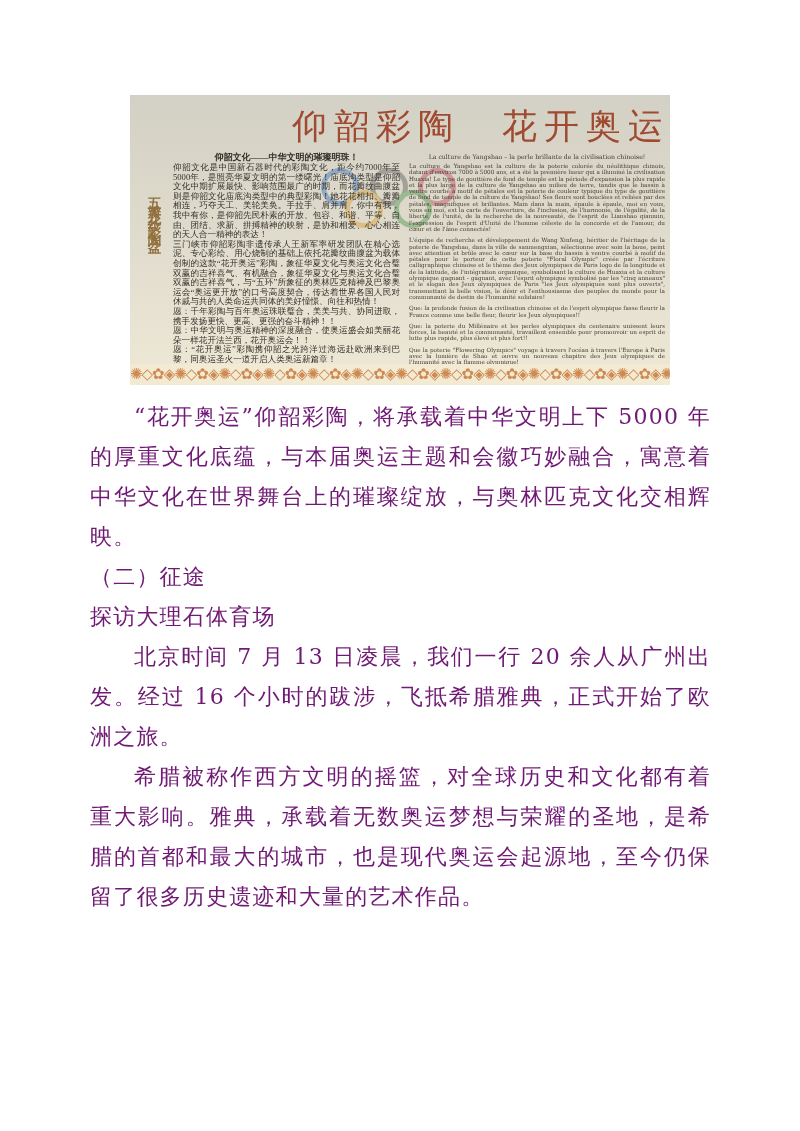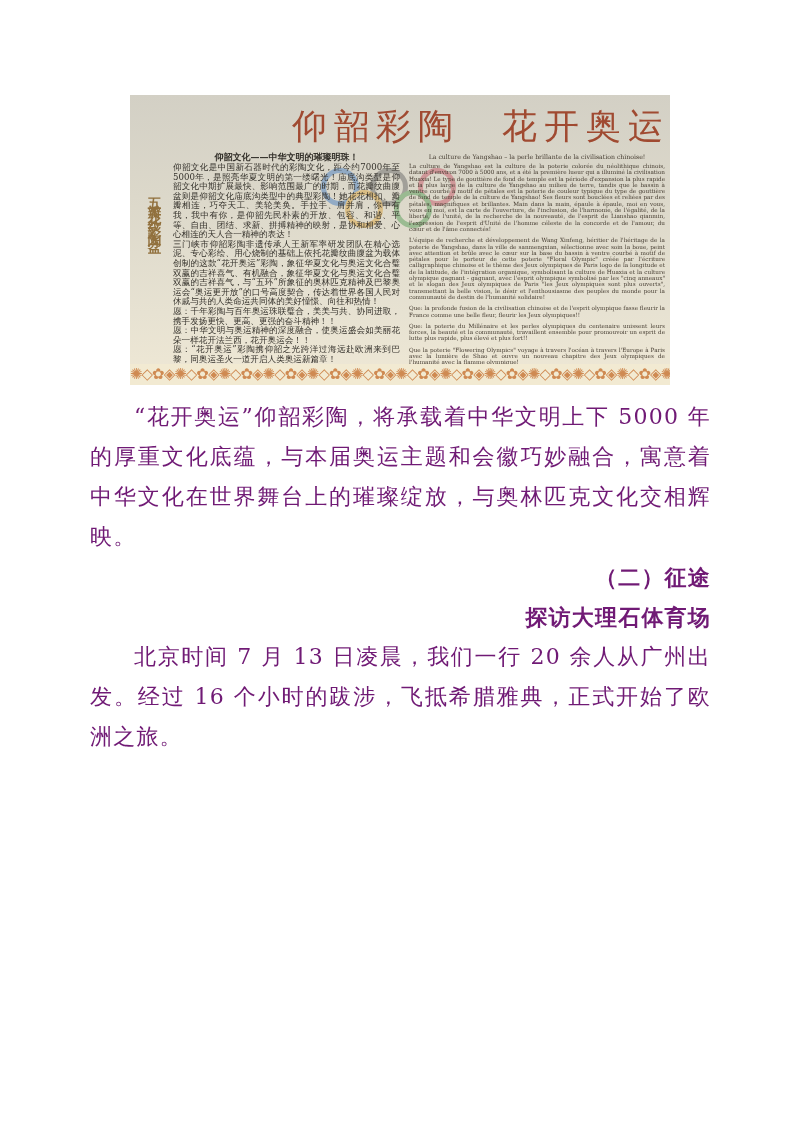--- a/index.html
+++ b/index.html
@@ -21,21 +21,21 @@
     font-size:35px; font-weight:normal; color:#a04a31; letter-spacing:7px;
     font-family:"DejaVu Serif",serif; white-space:nowrap;
   }
   .side-label {
     position:absolute; left:16px; top:92px; writing-mode:vertical-rl;
     font-size:13.5px; letter-spacing:7px; color:#91703d; font-weight:bold;
   }
   .poster-columns {
     position:absolute; left:43px; top:57px; width:492px; display:flex; gap:9px;
   }
-  .cn-col { width:227px; color:#34312b; font-size:8.6px; line-height:9.6px; text-align:justify; }
+  .cn-col { width:227px; color:#34312b; font-size:8.6px; line-height:9.6px; text-align:justify;font-family:Liberation Serif, serif; }
   .cn-heading { text-align:center; font-weight:bold; font-size:9px; line-height:11px; }
   .cn-col p { text-align:justify; }
   .fr-col { flex:1; color:#433a2f; font-size:5.7px; line-height:6.3px; text-align:justify; }
   .fr-heading { text-align:center; font-size:6.2px; line-height:9px; margin-bottom:2px; }
   .fr-col p { margin-bottom:5px; }
 
   
   .rings-wm { position:absolute; opacity:.5; }
   .ring { position:absolute; width:38px; height:38px; border-radius:50%; border:5px solid; }
 
@@ -63,21 +63,21 @@
     font-family:"DejaVu Sans",sans-serif;
   }
 
   
   .doc-body {
     position:absolute; left:90px; top:397px; width:621px;
     font-size:22px; line-height:40px; color:#701a75; letter-spacing:1.2px;
   }
   .doc-body p { text-align:justify; text-indent:2em; }
   .doc-heading, .doc-subheading {
-    text-align:right; font-weight:bold; font-size:22px; line-height:40px;
+    text-align:left; font-weight:normal; font-size:22px; line-height:40px;
   }
 </style>
 </head>
 <body>
 
 <div class="page">
 
   <div class="poster">
 
     <div class="rings-wm">
@@ -113,15 +113,16 @@
     </div>
 
     <div class="ornament-band">✺◇✿◈✺◇✿◈✺◇✿◈✺◇✿◈✺◇✿◈✺◇✿◈✺◇✿◈✺◇✿◈✺◇✿◈✺◇✿◈✺◇✿◈✺◇✿◈✺◇✿◈✺◇✿◈✺◇✿◈✺◇✿◈</div>
   </div>
 
   <div class="doc-body">
     <p>“花开奥运”仰韶彩陶，将承载着中华文明上下 5000 年的厚重文化底蕴，与本届奥运主题和会徽巧妙融合，寓意着中华文化在世界舞台上的璀璨绽放，与奥林匹克文化交相辉映。</p>
     <div class="doc-heading">（二）征途</div>
     <div class="doc-subheading">探访大理石体育场</div>
     <p>北京时间 7 月 13 日凌晨，我们一行 20 余人从广州出发。经过 16 个小时的跋涉，飞抵希腊雅典，正式开始了欧洲之旅。</p>
+    <p>希腊被称作西方文明的摇篮，对全球历史和文化都有着重大影响。雅典，承载着无数奥运梦想与荣耀的圣地，是希腊的首都和最大的城市，也是现代奥运会起源地，至今仍保留了很多历史遗迹和大量的艺术作品。</p>
   </div>
 
 </div>
 
 </body></html>

